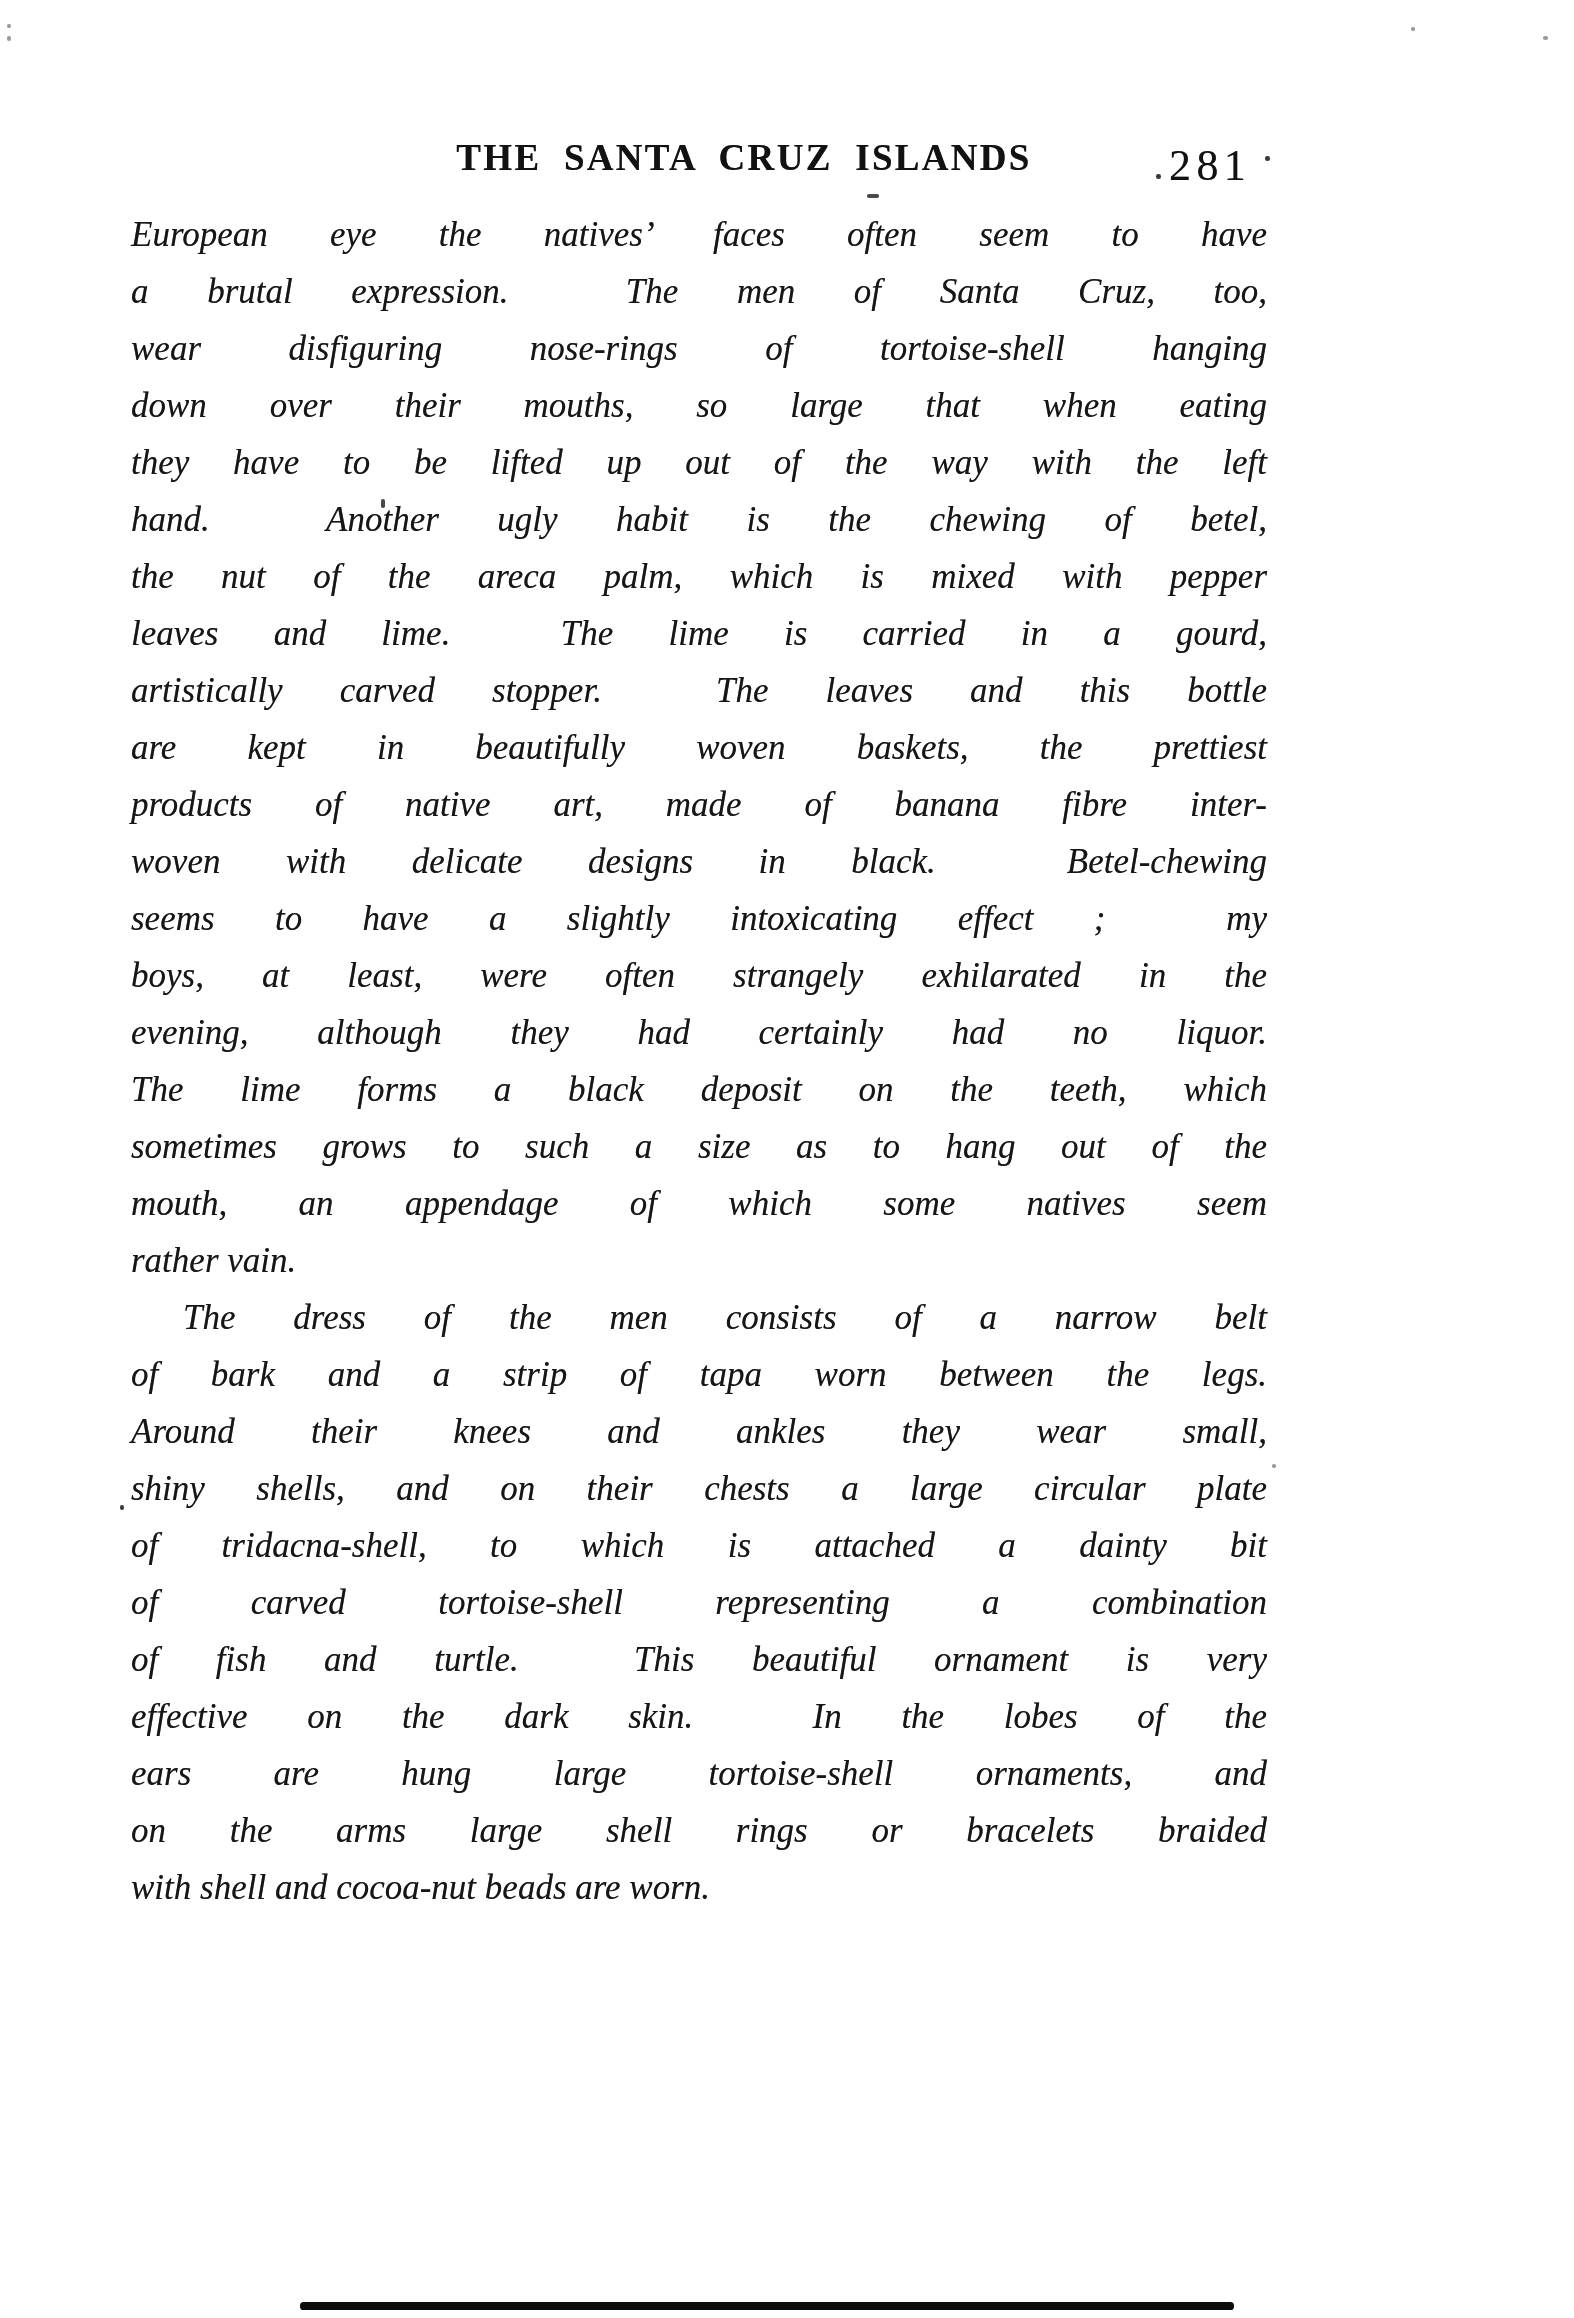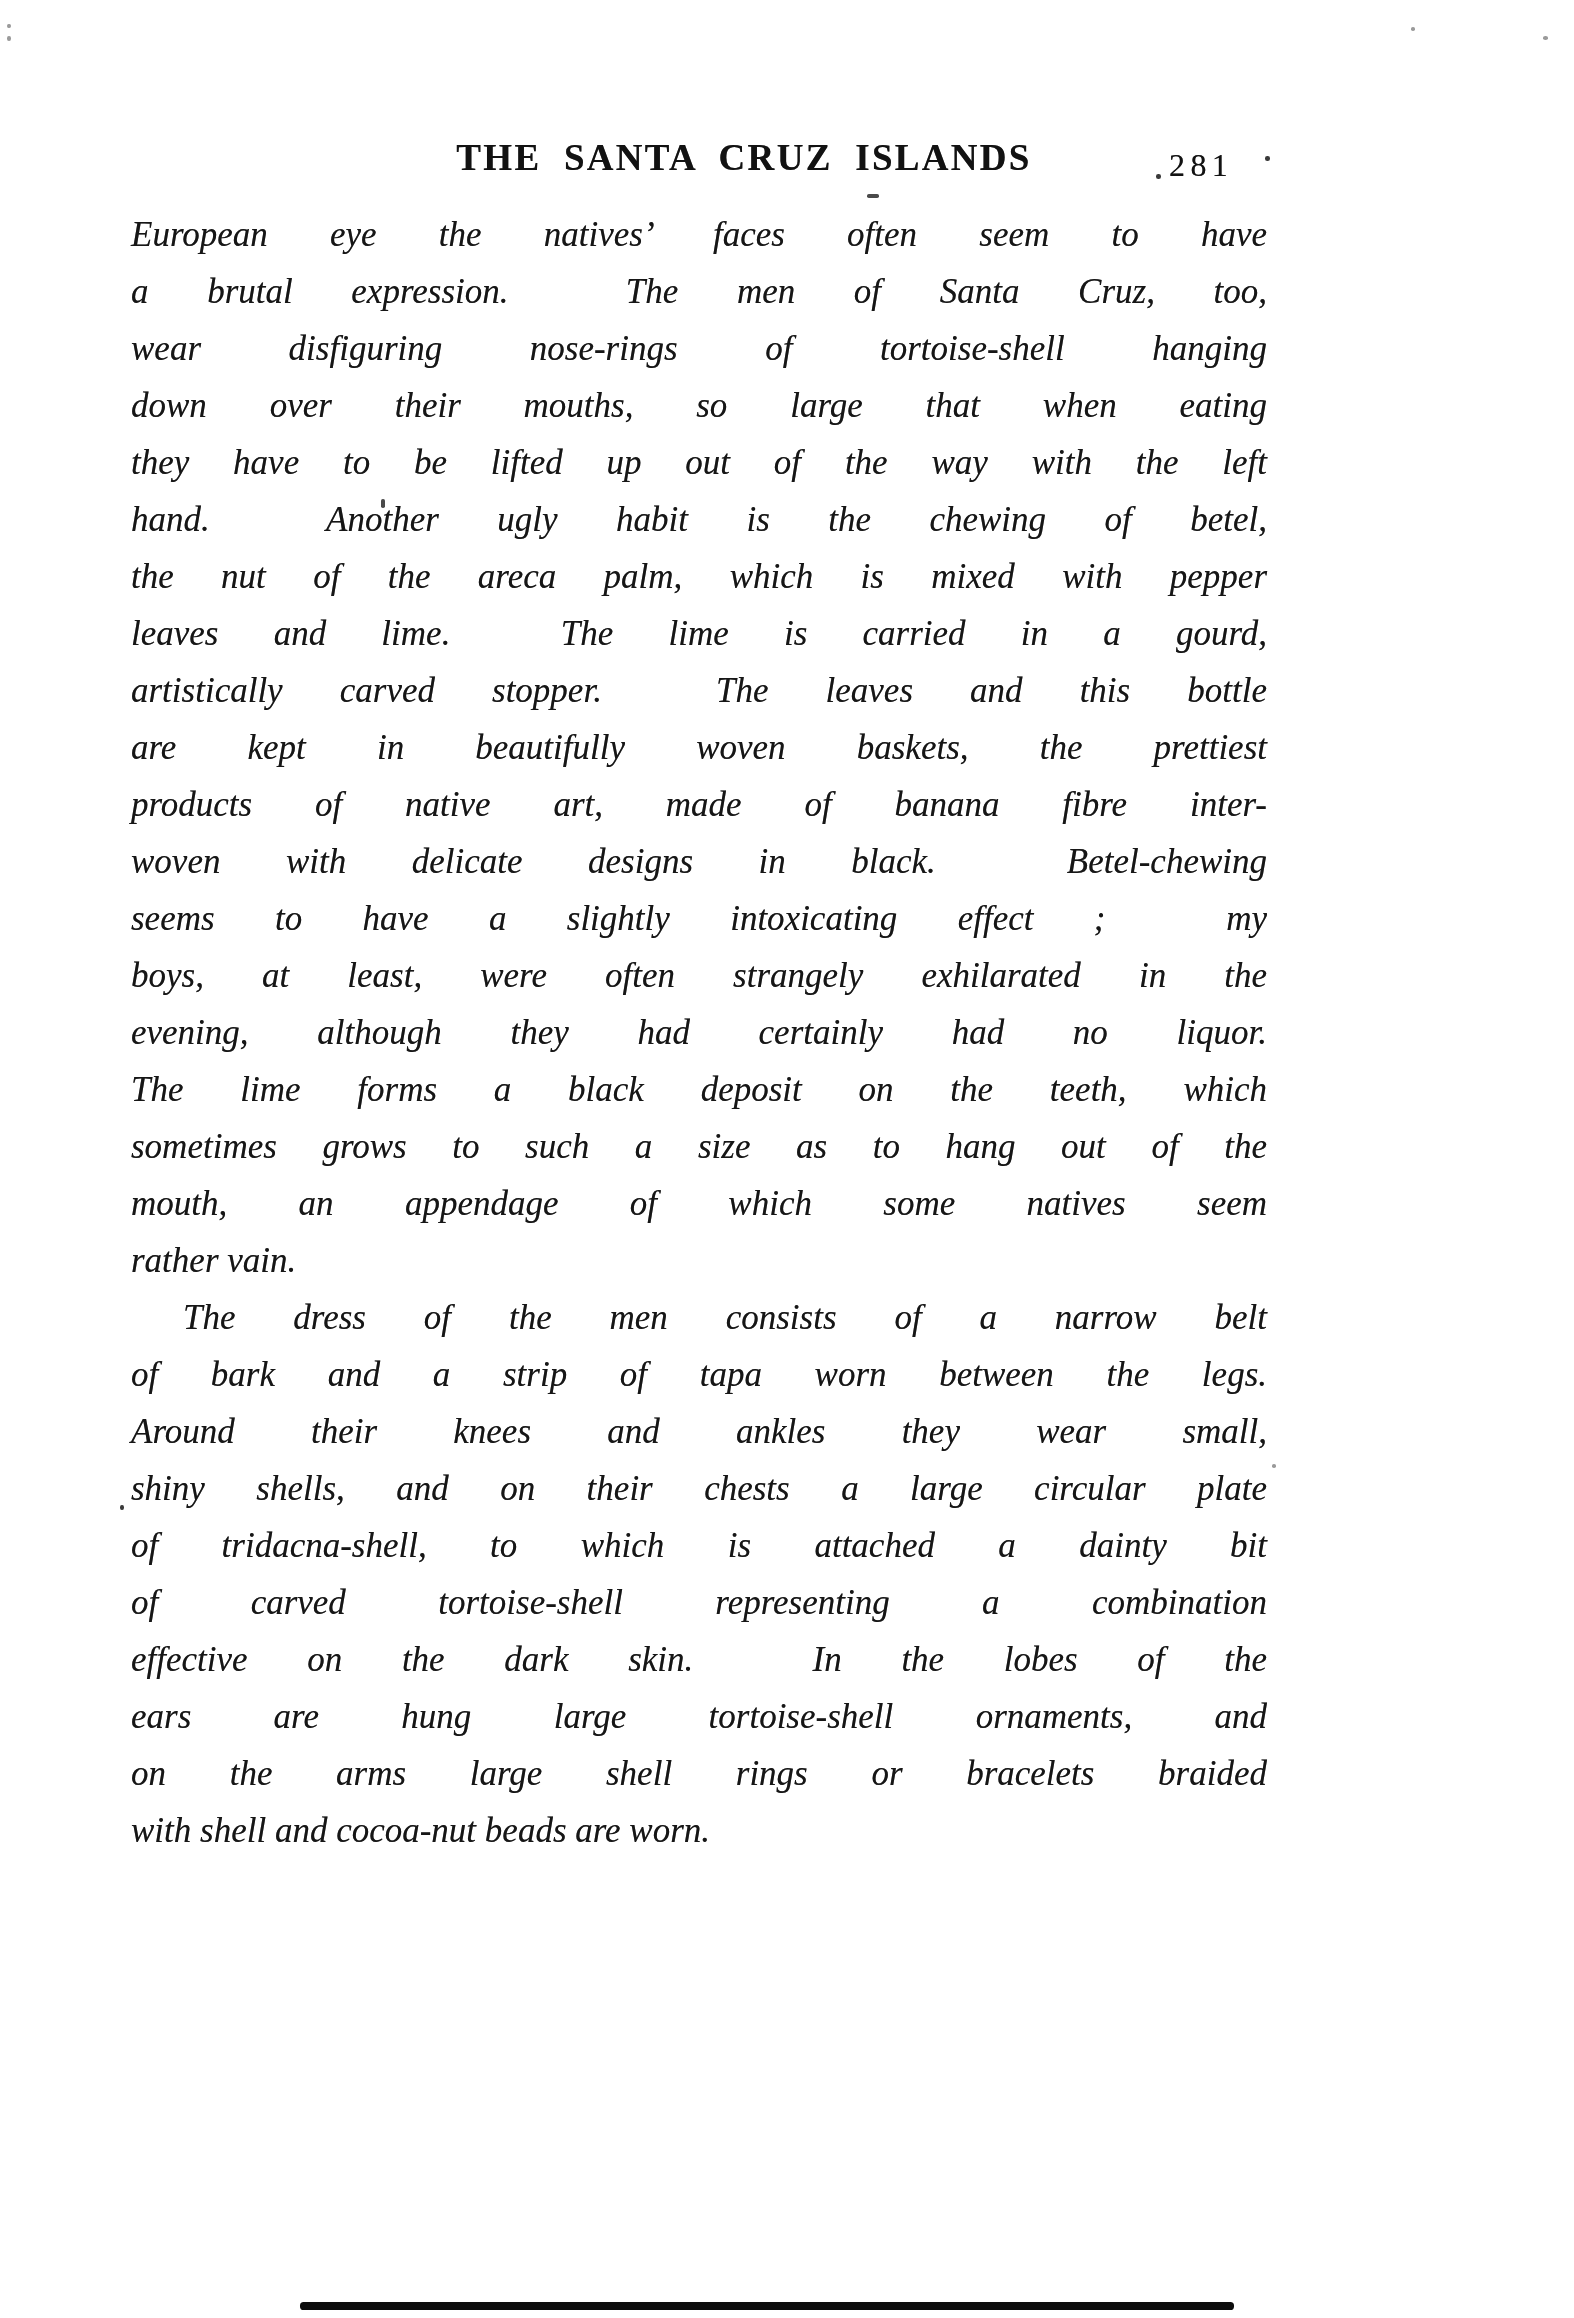--- a/index.html
+++ b/index.html
@@ -34,22 +34,22 @@
     font-weight: bold;
     letter-spacing: 2.3px;
     word-spacing: 11px;
     white-space: nowrap;
     color: #121212;
     text-shadow: 0 0 0.5px rgba(0,0,0,.55);
   }
   .head-pagenum {
     position: absolute;
     left: 1169px;
-    top: 11px;
-    font-size: 32px;
+    top: 4px;
+    font-size: 44px;
     letter-spacing: 5.4px;
     white-space: nowrap;
     color: #121212;
     text-shadow: 0 0 0.5px rgba(0,0,0,.55);
   }
   
   .body-text {
     position: absolute;
     left: 131px;
     top: 206px;
@@ -124,20 +124,21 @@
     <div class="tline">The lime forms a black deposit on the teeth, which</div>
     <div class="tline">sometimes grows to such a size as to hang out of the</div>
     <div class="tline">mouth, an appendage of which some natives seem</div>
     <div class="tline pend">rather vain.</div>
     <div class="tline indent">The dress of the men consists of a narrow belt</div>
     <div class="tline">of bark and a strip of tapa worn between the legs.</div>
     <div class="tline">Around their knees and ankles they wear small,</div>
     <div class="tline">shiny shells, and on their chests a large circular plate</div>
     <div class="tline">of tridacna-shell, to which is attached a dainty bit</div>
     <div class="tline">of carved tortoise-shell representing a combination</div>
+    <div class="tline">of fish and turtle.&nbsp; This beautiful ornament is very</div>
     <div class="tline">effective on the dark skin.&nbsp; In the lobes of the</div>
     <div class="tline">ears are hung large tortoise-shell ornaments, and</div>
     <div class="tline">on the arms large shell rings or bracelets braided</div>
     <div class="tline pend">with shell and cocoa-nut beads are worn.</div>
   </div>
 
   <div class="artifact faint" style="left:7.2px;  top:23.5px;  width:3.6px; height:4.5px;"></div>
   <div class="artifact faint" style="left:7.2px;  top:36px;  width:3.6px; height:4.5px;"></div>
   <div class="artifact faint" style="left:1411px;top:27px; width:3.6px; height:3.6px;"></div>
   <div class="artifact faint" style="left:1543px;top:36px; width:4.5px; height:3.6px;"></div>

